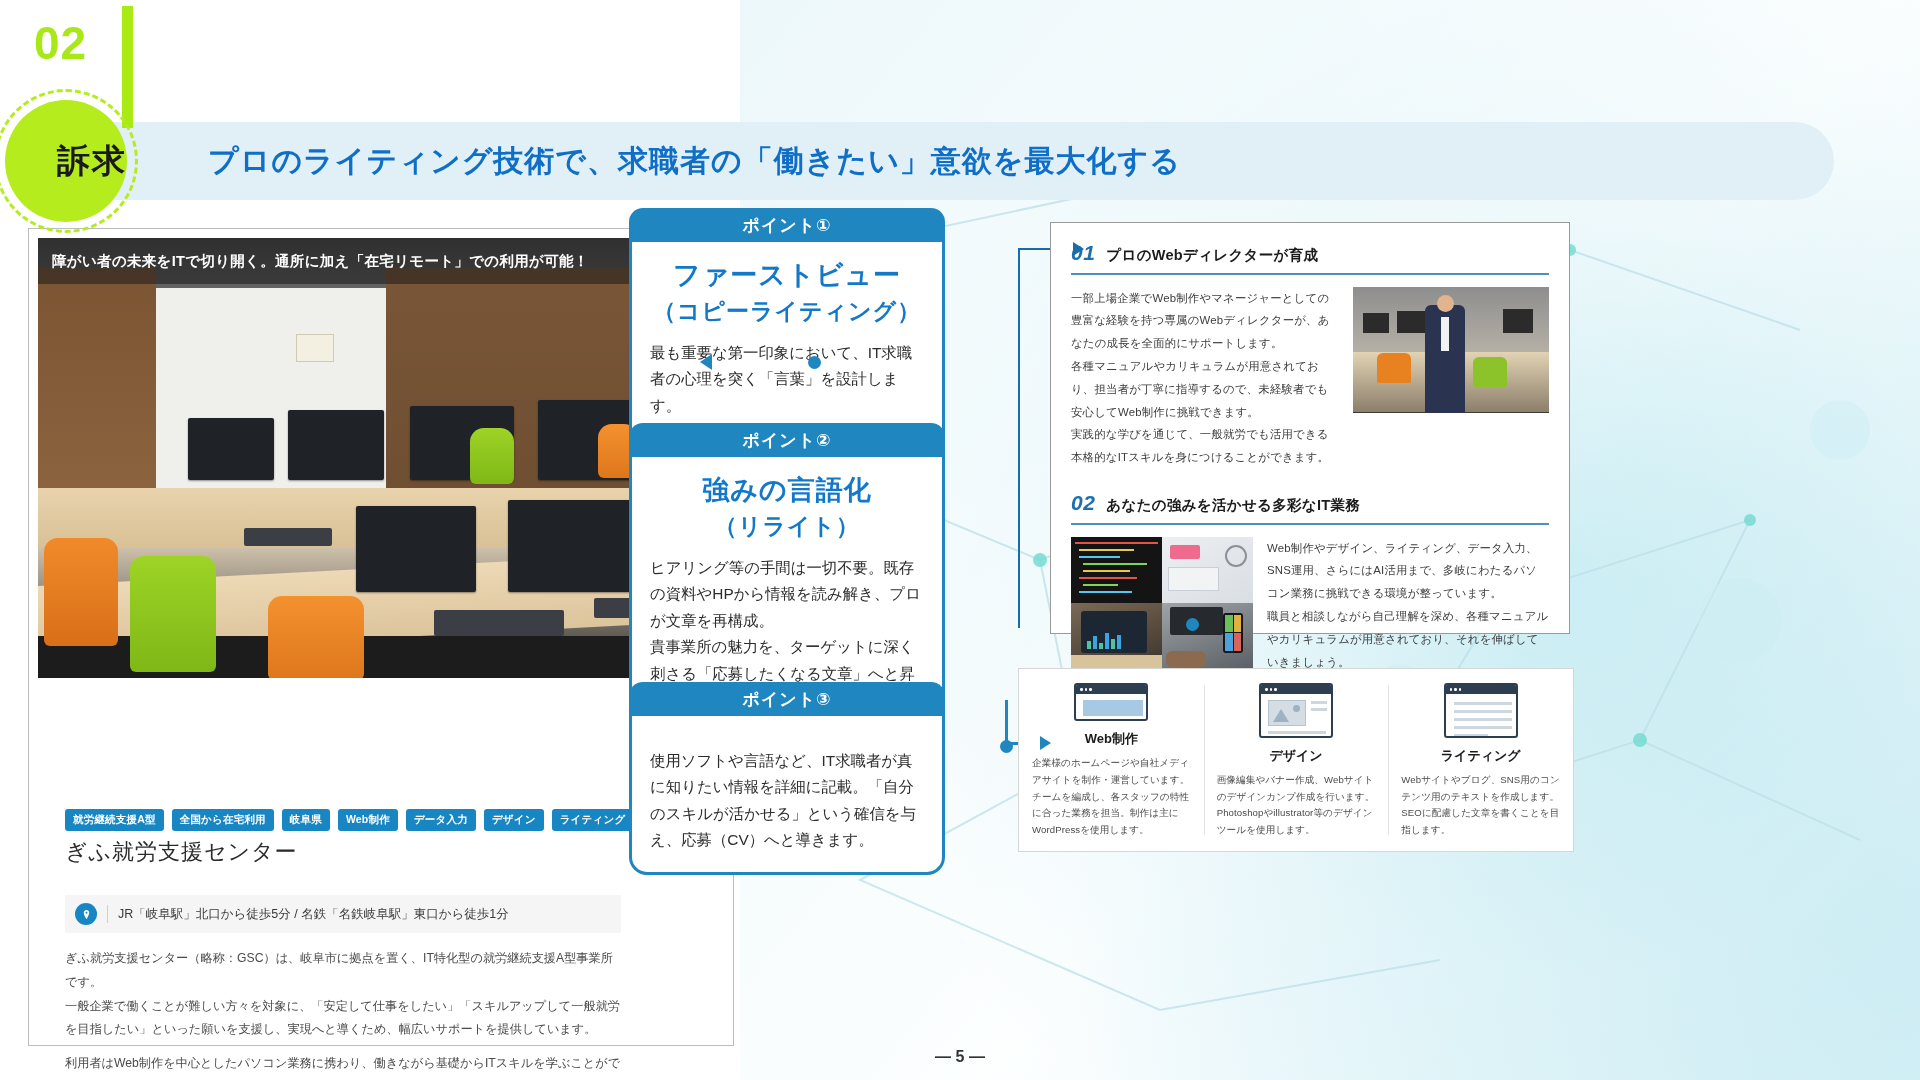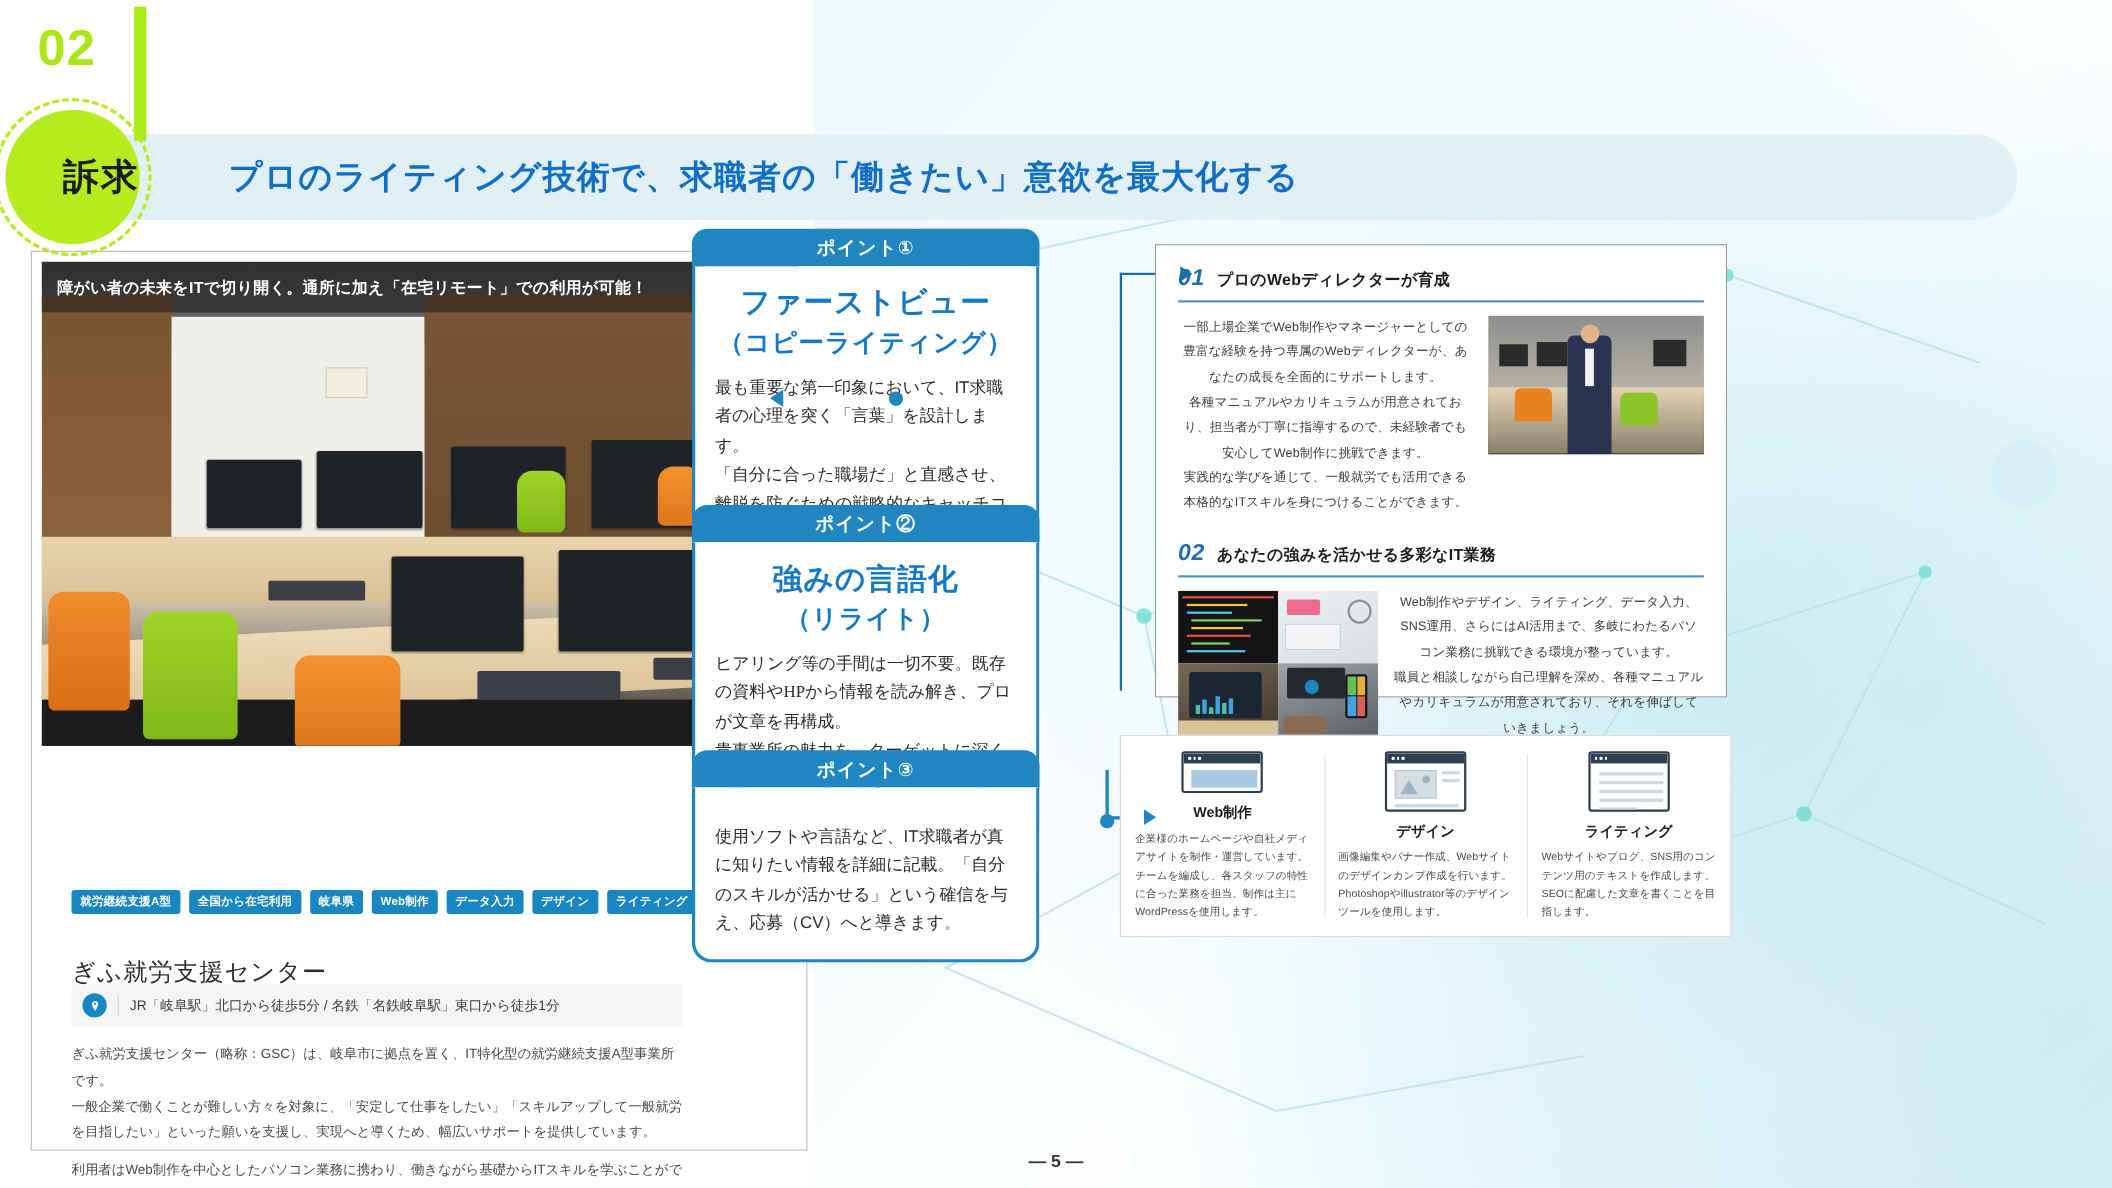--- a/index.html
+++ b/index.html
@@ -106,21 +106,21 @@
   .lp-tags {
     position: absolute; left: 36px; top: 580px;
     display: flex; gap: 8px; align-items: center;
   }
   .tag {
     background: #1886c2; color: #fff; font-size: 10.5px; font-weight: 700;
     border-radius: 3px; padding: 4px 8px; white-space: nowrap; letter-spacing: .2px;
   }
   .lp-name {
     position: absolute; left: 36px; top: 608px;
-    font-size: 22px; color: #2b2b2b; letter-spacing: 1px; margin-top: 32px;
+    font-size: 22px; color: #2b2b2b; letter-spacing: 1px;
   }
   .lp-access {
     position: absolute; left: 36px; top: 666px;
     width: 556px; height: 38px; background: #f5f5f5;
     display: flex; align-items: center; gap: 10px; padding-left: 10px;
   }
   .pin {
     width: 22px; height: 22px; border-radius: 50%; background: #1886c2;
     display: flex; align-items: center; justify-content: center; flex: none;
   }
@@ -176,21 +176,21 @@
   .rp {
     position: absolute; left: 1050px; top: 222px;
     width: 520px; height: 412px;
     background: #ffffff; border: 1px solid #9a9a9a; z-index: 3;
   }
   .rp-inner { padding: 18px 20px; }
   .rp-h { display: flex; align-items: baseline; gap: 11px; }
   .rp-num { font-size: 21px; font-weight: 700; font-style: italic; color: #1d6fae; letter-spacing: .5px; }
   .rp-title { font-size: 14.5px; font-weight: 700; color: #1b1b1b; letter-spacing: .3px; }
   .rp-rule { height: 1.5px; background: #4f8fbe; margin: 8px 0 12px 0; }
-  .rp-row { display: flex; gap: 14px; text-align: center; }
+  .rp-row { display: flex; gap: 14px; }
   .rp-text { font-size: 11.4px; line-height: 2.0; color: #3c3c3c; letter-spacing: .2px; }
   .rp-photo {
     width: 196px; height: 126px; flex: none;
     background: linear-gradient(180deg,#d7cdbd 0%,#cfc3ae 40%,#3a3a3a 100%);
     position: relative; overflow: hidden;
   }
   .rp-photo2 {
     width: 182px; height: 132px; flex: none; overflow: hidden;
     display: grid; grid-template-columns: 1fr 1fr; grid-template-rows: 1fr 1fr;
   }
@@ -371,21 +371,21 @@
       <span>ポイント①</span>
     </div>
     <div class="pc-body">
       <div class="pc-title">ファーストビュー</div>
       <div class="pc-sub">（コピーライティング）</div>
       <div class="pc-text" style="white-space:pre-line">最も重要な第一印象において、IT求職者の心理を突く「言葉」を設計します。
 「自分に合った職場だ」と直感させ、離脱を防ぐための戦略的なキャッチコピーを制作します。</div>
     </div>
   </div>
 
-  <div class="point-card" style="left:629px;top:459px;font-family:Liberation Serif, serif;">
+  <div class="point-card" style="left:629px;top:423px;">
     <div class="pc-head">
       <span>ポイント②</span>
     </div>
     <div class="pc-body">
       <div class="pc-title">強みの言語化</div>
       <div class="pc-sub">（リライト）</div>
       <div class="pc-text" style="white-space:pre-line">ヒアリング等の手間は一切不要。既存の資料やHPから情報を読み解き、プロが文章を再構成。
 貴事業所の魅力を、ターゲットに深く刺さる「応募したくなる文章」へと昇華させます。</div>
     </div>
   </div>

